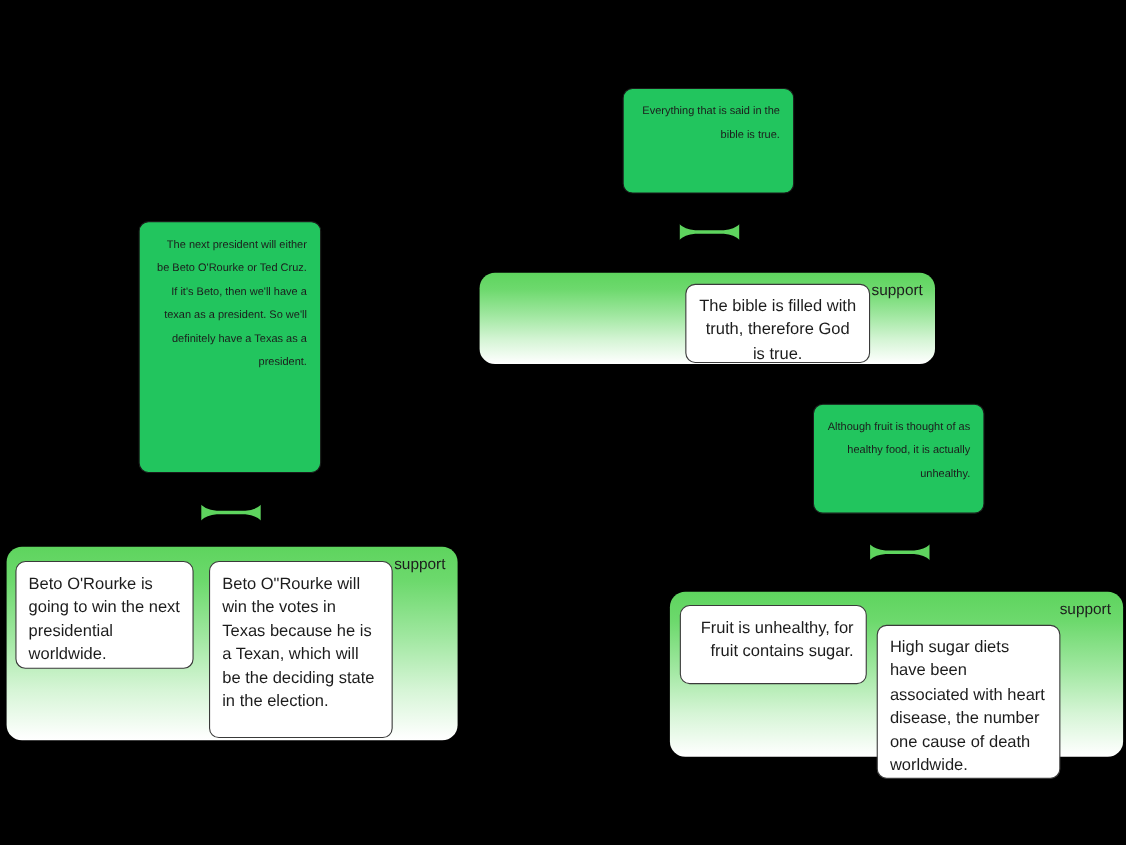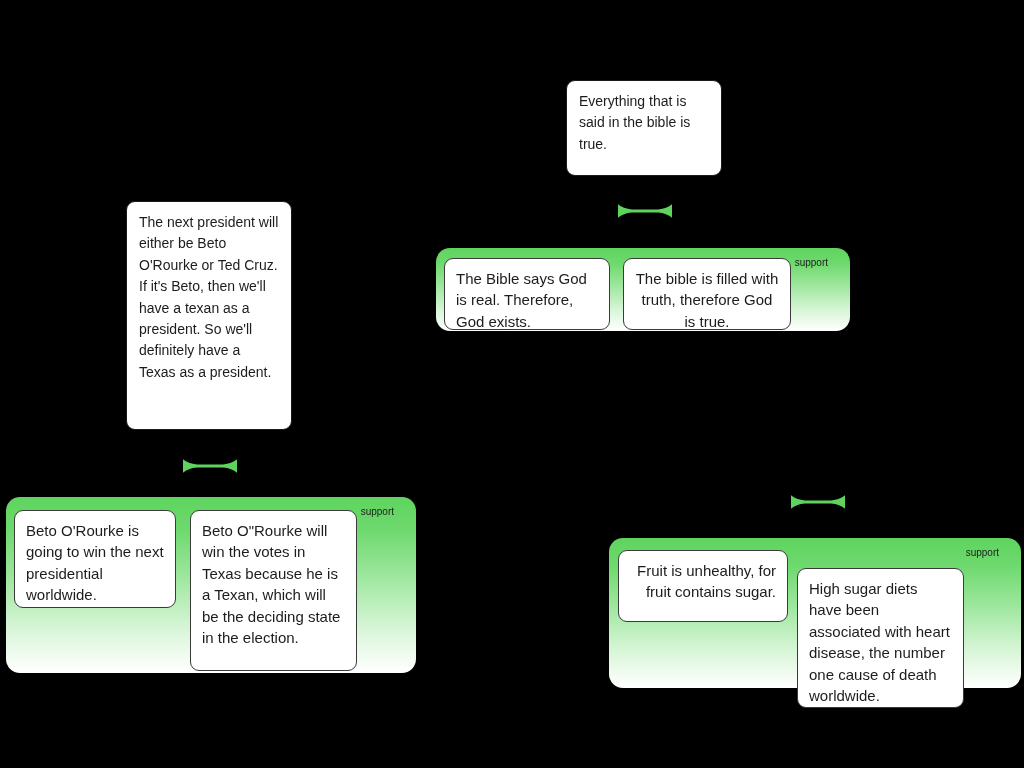--- a/index.html
+++ b/index.html
@@ -5,43 +5,44 @@
   html,body{margin:0;padding:0;}
   body{
     width:1024px;height:768px;background:#000;overflow:hidden;
     font-family:"Liberation Sans",sans-serif;
   }
   #canvas{position:relative;width:1024px;height:768px;}
 
   
   .claim{
     position:absolute;
-    background:#ffffff;
+    background:#22c55e;
     border:1.2px solid #1a1a1a;
     border-radius:9px;
     box-sizing:border-box;
     color:#1c1c1c;
-    font-size:14px;
+    font-size:10px;
     line-height:21.4px;
     padding:10px 12px 8px 12px;
     z-index:3;
+    text-align:right;
   }
 
   
   .group{
     position:absolute;
     border-radius:14px;
     box-sizing:border-box;
     background:linear-gradient(to bottom,#5ED45E 0%,#6DD96D 18%,#9FE79F 46%,#D6F5D6 74%,#FBFEFB 97%,#ffffff 100%);
     z-index:2;
   }
   .group-label{
     position:absolute;
-    top:8px;right:22px;
-    font-size:10px;
+    top:8px;right:11px;
+    font-size:14px;
     color:#1d1d1d;
     line-height:14px;
     white-space:nowrap;
   }
   
   .reason{
     position:absolute;
     background:#fff;
     border:1.2px solid #3a3a3a;
     border-radius:9px;
@@ -83,23 +84,23 @@
 
   <div class="connector" style="left:618px;top:172px;width:54px;height:78px;">
     <svg width="54" height="78" viewBox="0 0 54 78" xmlns="http://www.w3.org/2000/svg">
       <path d="M9 0 H45 V6 Q30 9 28.6 26 V52 Q30 69 45 72 V78 H9 V72 Q24 69 25.4 52 V26 Q24 9 9 6 Z" transform="rotate(90 27 39)" fill="#5ED45E"></path>
     </svg>
   </div>
 
   <div class="group" style="left:436px;top:248px;width:414px;height:83px;">
     <span class="group-label">support</span>
   </div>
-  <div class="reason" style="left:444px;top:258px;width:166px;height:72px;">The Bible says God is real. Therefore, God exists.</div>
   <div class="reason" style="left:623px;top:258px;width:168px;height:72px;text-align:center;">The bible is filled with truth, therefore God is true.</div>
 
+  <div class="claim" style="left:739px;top:367px;width:156px;height:100px;">Although fruit is thought of as healthy food, it is actually unhealthy.</div>
 
   <div class="connector" style="left:791px;top:463px;width:54px;height:78px;">
     <svg width="54" height="78" viewBox="0 0 54 78" xmlns="http://www.w3.org/2000/svg">
       <path d="M9 0 H45 V6 Q30 9 28.6 26 V52 Q30 69 45 72 V78 H9 V72 Q24 69 25.4 52 V26 Q24 9 9 6 Z" transform="rotate(90 27 39)" fill="#5ED45E"></path>
     </svg>
   </div>
 
   <div class="group" style="left:609px;top:538px;width:412px;height:150px;">
     <span class="group-label">support</span>
   </div>

